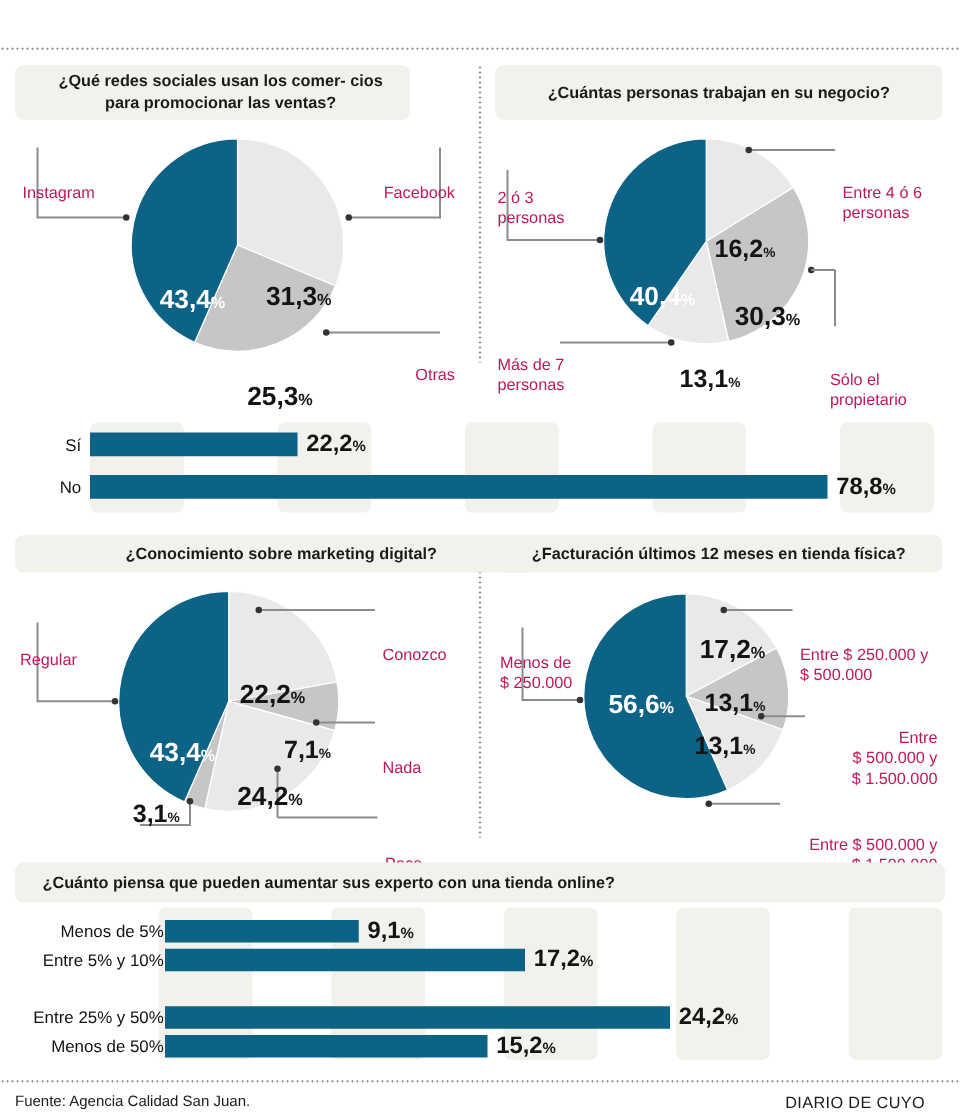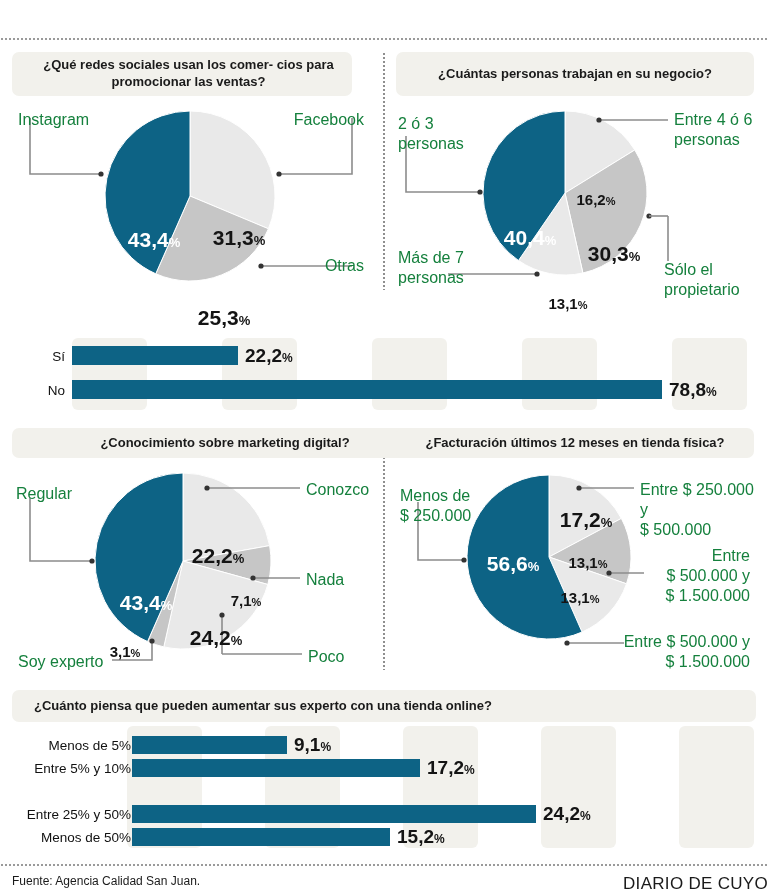--- a/index.html
+++ b/index.html
@@ -48,28 +48,29 @@
 
   
   .pie-wrap { position: absolute; }
   .pie-svg { display: block; }
   .slice-label {
     position: absolute; font-weight: 700; white-space: nowrap;
     transform: translate(-50%, -50%); pointer-events: none;
   }
   .slice-label .num { font-size: 21px; }
   .slice-label .pct { font-size: 13px; }
-  .slice-label.small .num { font-size: 15px; }
+  .slice-label.small .num { font-size: 20px; }
   .slice-label.small .pct { font-size: 11px; }
   .slice-label.dark { color: #141414; }
   .slice-label.light { color: #ffffff; }
 
   .cat-label {
-    position: absolute; font-size: 16px; color: #15803d; line-height: 1.25;
+    position: absolute; font-size: 13px; color: #be185d; line-height: 1.25;
     white-space: pre-line;
+    margin-top: 36px;
   }
   .cat-label.r { text-align: right; }
 
   .leader { position: absolute; overflow: visible; }
 
   
   .bars-area { position: absolute; }
   .band {
     position: absolute; background: #f2f1ec; border-radius: 6px;
   }
@@ -84,37 +85,37 @@
     white-space: nowrap; transform: translateY(-50%);
   }
   .bar-val .num { font-size: 19px; }
   .bar-val .pct { font-size: 12px; }
 
   
   .footer-src {
     position: absolute; left: 12px; font-size: 12px; color: #1a1a1a;
   }
   .footer-brand {
-    position: absolute; right: 0; font-size: 17px; color: #1a1a1a;
+    position: absolute; right: 28px; font-size: 13px; color: #1a1a1a;
     letter-spacing: 0.3px;
   }
 </style>
 </head>
 <body>
 
 <div id="page">
 
   <div class="title-rule"></div>
 
   <div class="vdiv" style="left:383px; top:52px; height:238px;"></div>
 
   <div class="vdiv" style="left:383px; top:428px; height:242px;"></div>
 
   <div class="panel" style="left:12px; top:52px; width:358px; height:238px;">
-    <div class="panel-head" style="width:340px; height:44px;padding-left:21px;">¿Qué redes sociales usan los comer-
+    <div class="panel-head" style="width:316px; height:44px;padding-left:21px;">¿Qué redes sociales usan los comer-
 cios para promocionar las ventas?</div>
     <div class="pie-wrap" style="left:92px; top:58px; width:172px; height:172px;">
       <svg class="pie-svg" width="172" height="172" viewBox="0 0 172 172">
         <g id="pie1-slices">
             <path d="M 86 86 L 86 1 A 85 85 0 0 1 164.42718288895975 118.77463934357871 Z" fill="#e9e9e9" stroke="#ffffff" stroke-width="1"></path>
             <path d="M 86 86 L 164.42718288895975 118.77463934357871 A 85 85 0 0 1 51.75295296433868 163.795499672778 Z" fill="#c6c6c6" stroke="#ffffff" stroke-width="1"></path>
             <path d="M 86 86 L 51.75295296433868 163.795499672778 A 85 85 0 0 1 85.99999999999999 1 Z" fill="#0d6385" stroke="#ffffff" stroke-width="1"></path>
           </g>
       </svg>
     </div>

